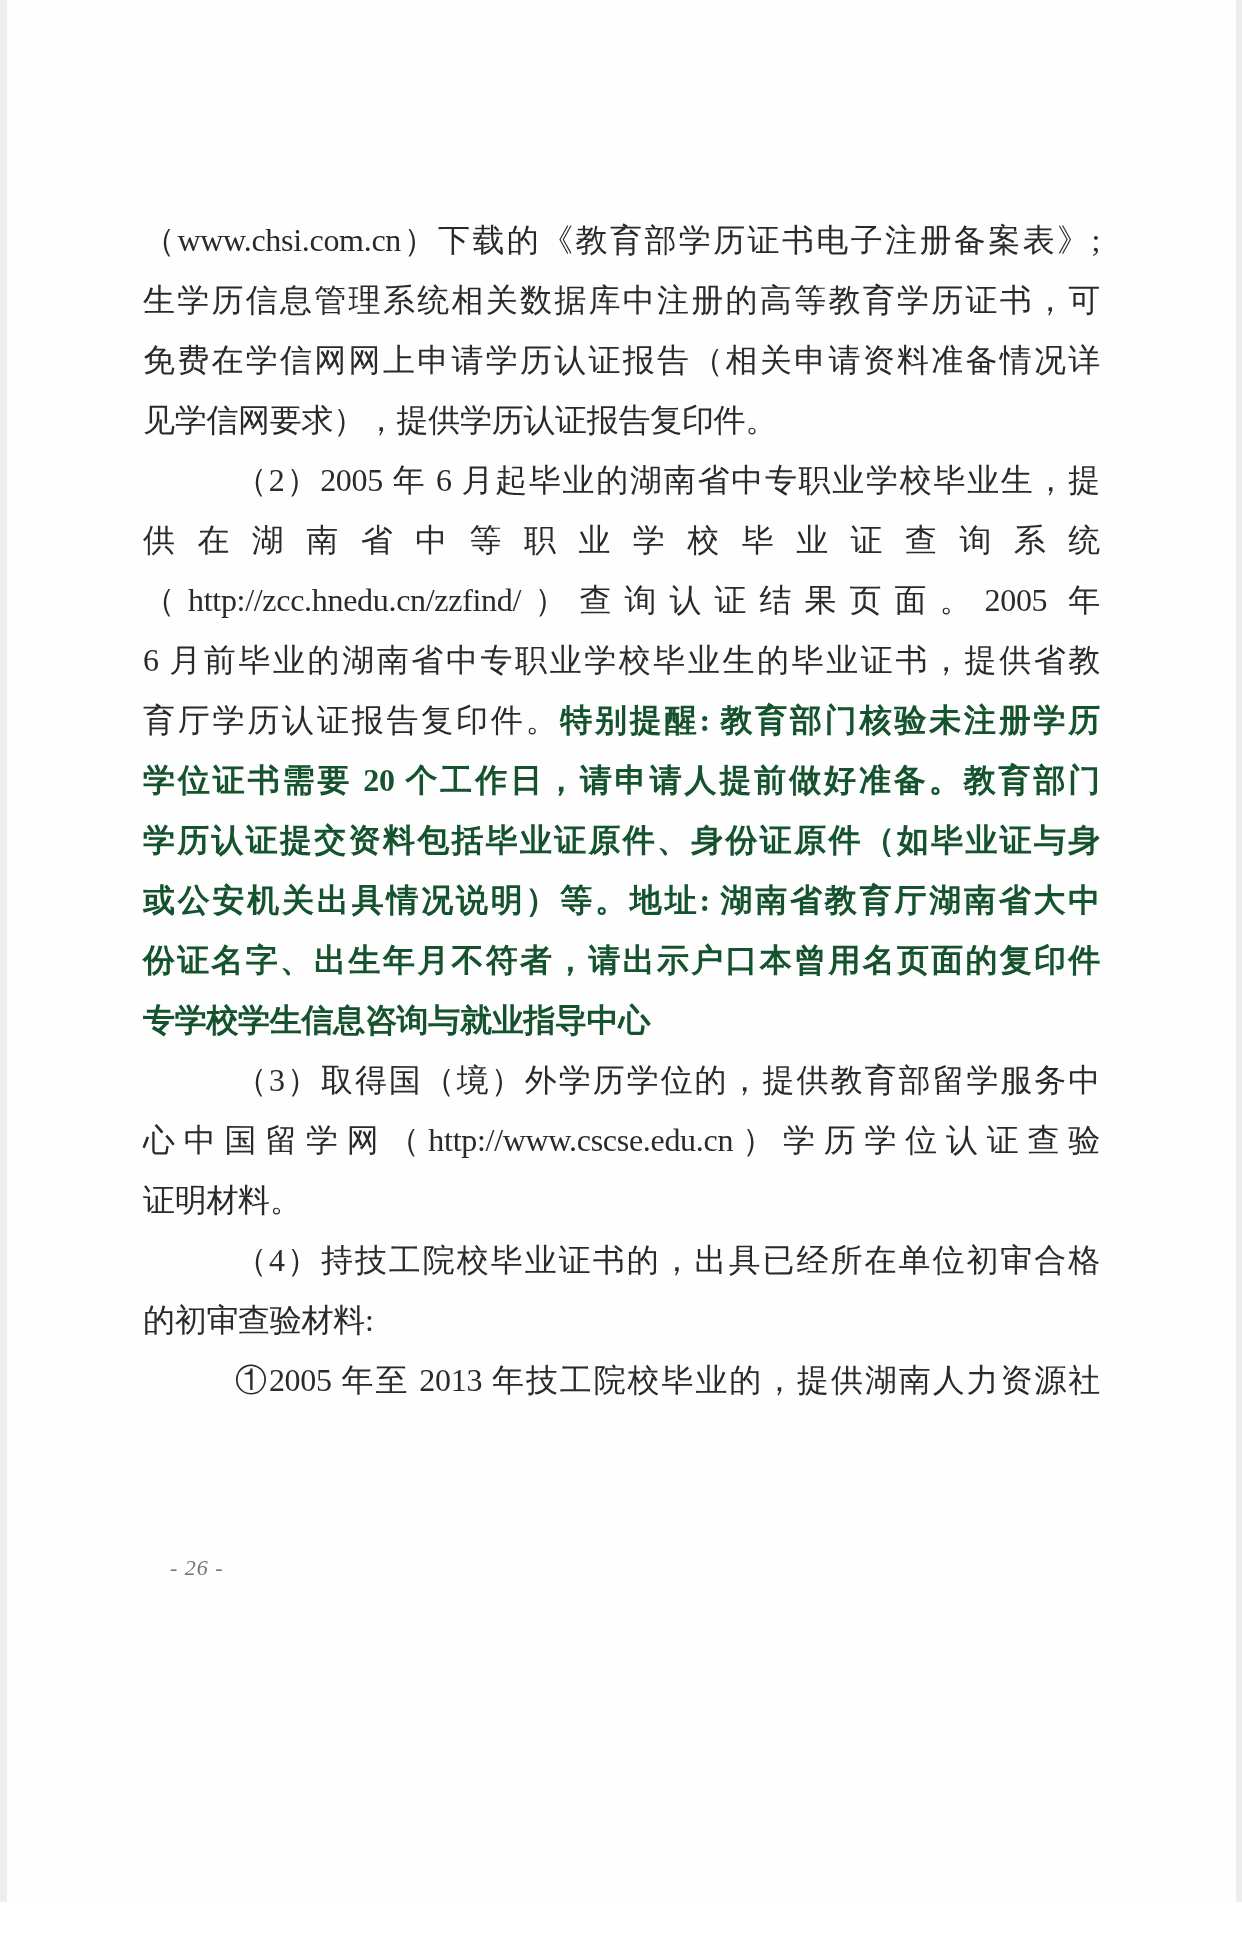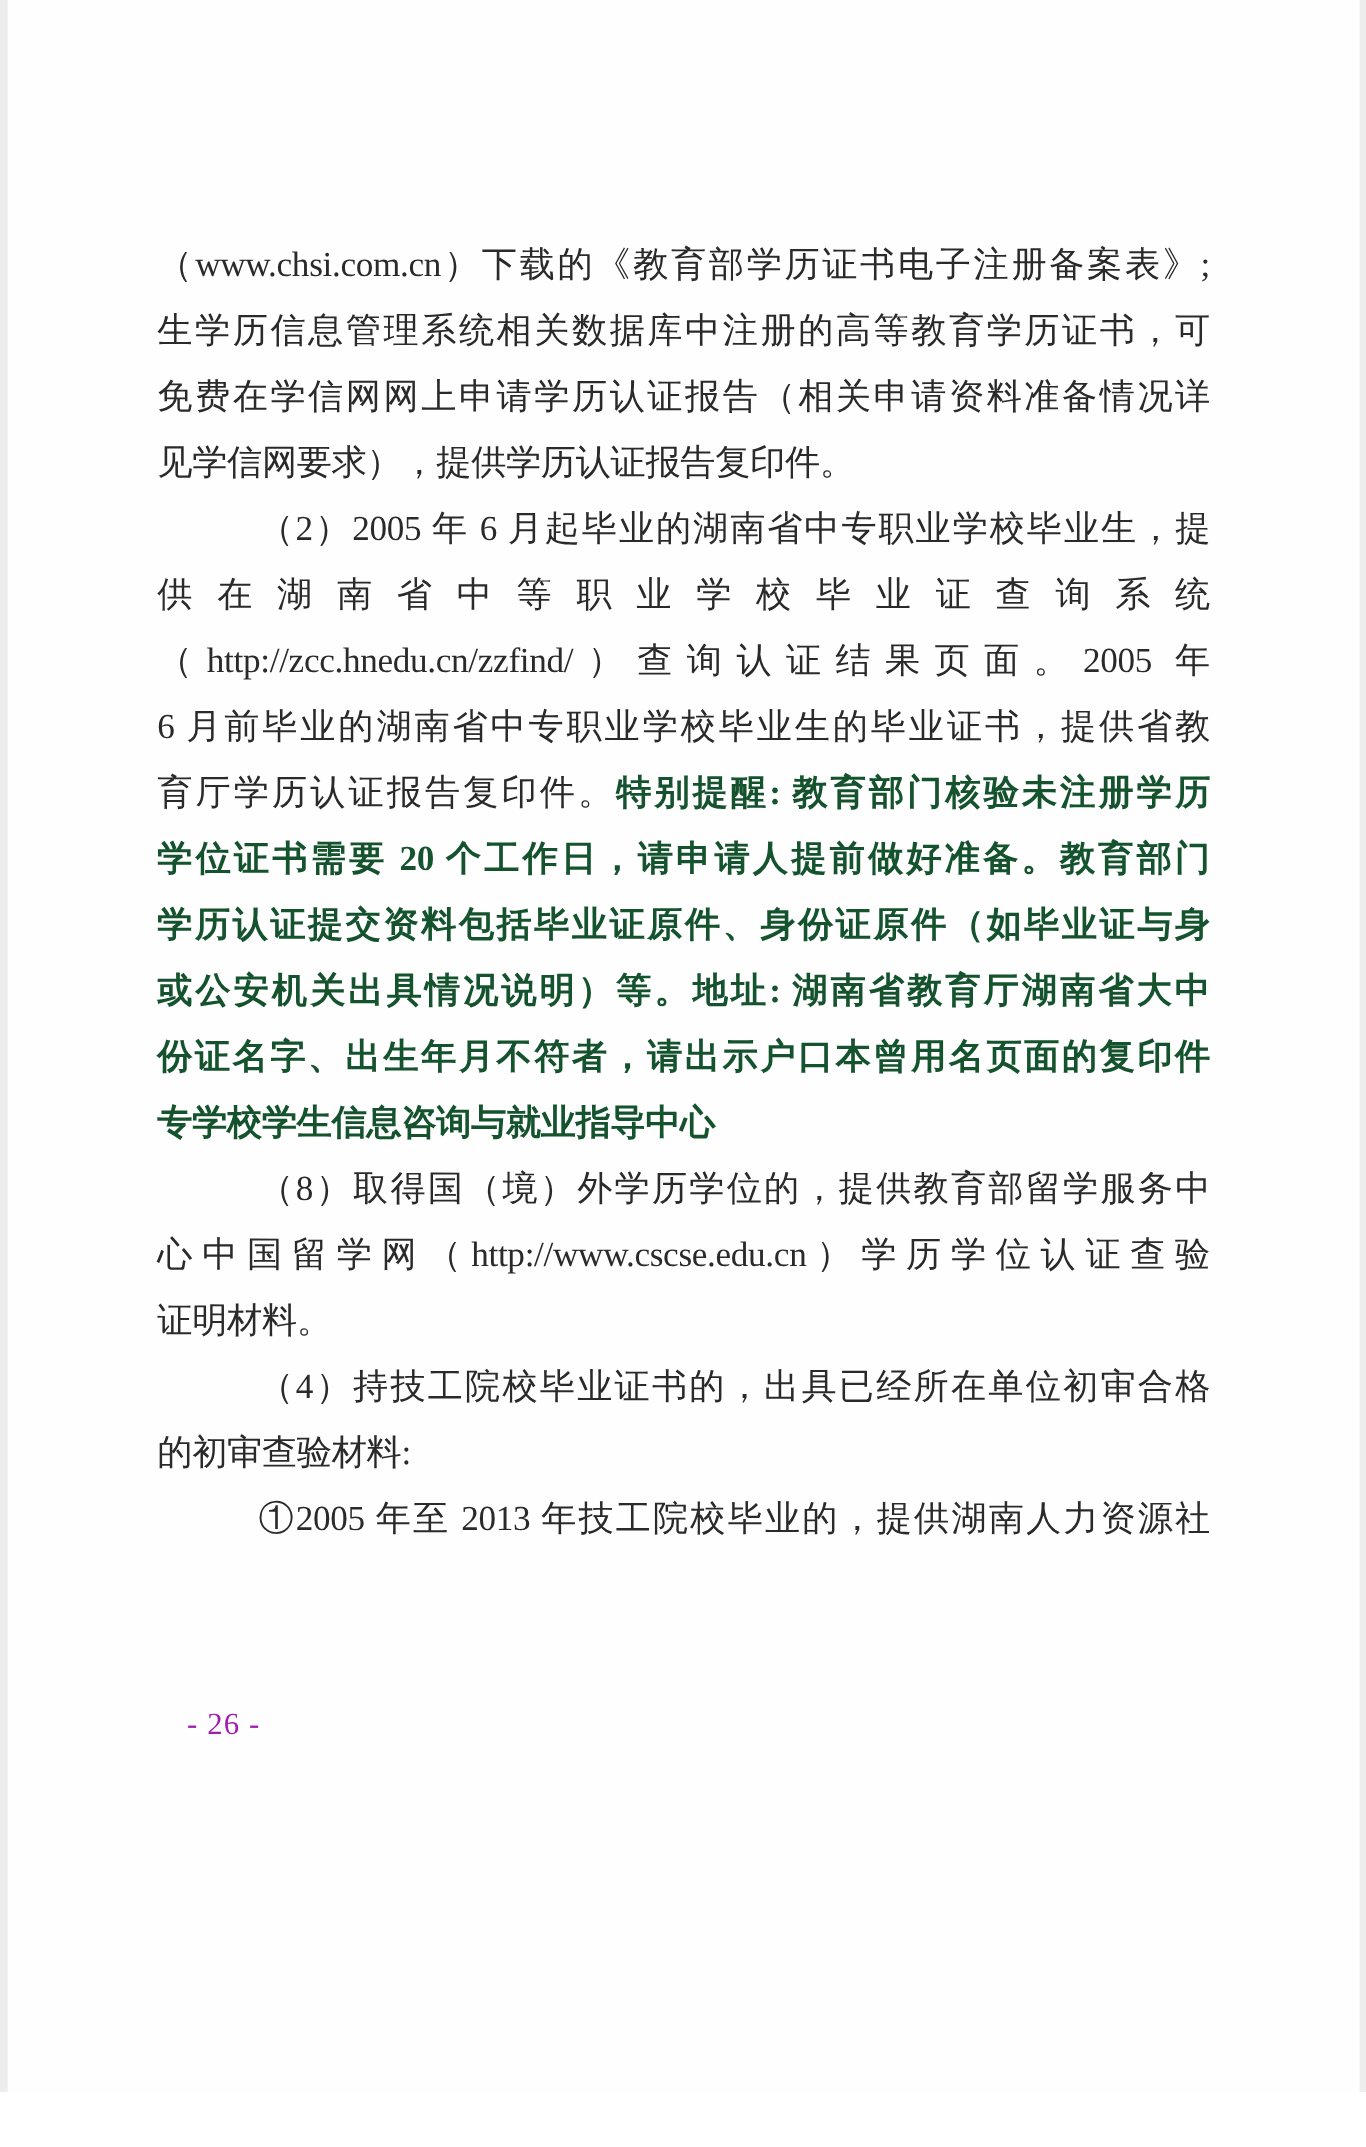--- a/index.html
+++ b/index.html
@@ -50,24 +50,25 @@
     padding-left: 92px;
   }
   .seg.bold {
     font-weight: bold;
     color: #14532d;
   }
   .page-number {
     position: absolute;
     left: 170px;
     top: 1548px;
-    font-size: 28px;
+    font-size: 22px;
     line-height: 40px;
-    color: #a21caf;
+    color: #737373;
     letter-spacing: 1px;
+    font-style: italic;
   }
 </style>
 </head>
 <body>
 
 <div class="page">
   <div class="edge-strip edge-left"></div>
   <div class="edge-strip edge-right"></div>
 
   <div class="doc-body" id="doc-body">
@@ -78,21 +79,21 @@
       <div class="line indent"><span class="seg">（2）2005 年 6 月起毕业的湖南省中专职业学校毕业生，提</span></div>
       <div class="line"><span class="seg">供在湖南省中等职业学校毕业证查询系统</span></div>
       <div class="line"><span class="seg">（http://zcc.hnedu.cn/zzfind/）查询认证结果页面。2005 年</span></div>
       <div class="line"><span class="seg">6 月前毕业的湖南省中专职业学校毕业生的毕业证书，提供省教</span></div>
       <div class="line"><span class="seg">育厅学历认证报告复印件。</span><span class="seg bold">特别提醒: 教育部门核验未注册学历</span></div>
       <div class="line"><span class="seg bold">学位证书需要 20 个工作日，请申请人提前做好准备。教育部门</span></div>
       <div class="line"><span class="seg bold">学历认证提交资料包括毕业证原件、身份证原件（如毕业证与身</span></div>
       <div class="line"><span class="seg bold">或公安机关出具情况说明）等。地址: 湖南省教育厅湖南省大中</span></div>
       <div class="line"><span class="seg bold">份证名字、出生年月不符者，请出示户口本曾用名页面的复印件</span></div>
       <div class="line end"><span class="seg bold">专学校学生信息咨询与就业指导中心</span></div>
-      <div class="line indent"><span class="seg">（8）取得国（境）外学历学位的，提供教育部留学服务中</span></div>
+      <div class="line indent"><span class="seg">（3）取得国（境）外学历学位的，提供教育部留学服务中</span></div>
       <div class="line"><span class="seg">心中国留学网（http://www.cscse.edu.cn）学历学位认证查验</span></div>
       <div class="line end"><span class="seg">证明材料。</span></div>
       <div class="line indent"><span class="seg">（4）持技工院校毕业证书的，出具已经所在单位初审合格</span></div>
       <div class="line end"><span class="seg">的初审查验材料:</span></div>
       <div class="line indent"><span class="seg">①2005 年至 2013 年技工院校毕业的，提供湖南人力资源社</span></div>
     </div>
 
   <div class="page-number">- 26 -</div>
 </div>
 

